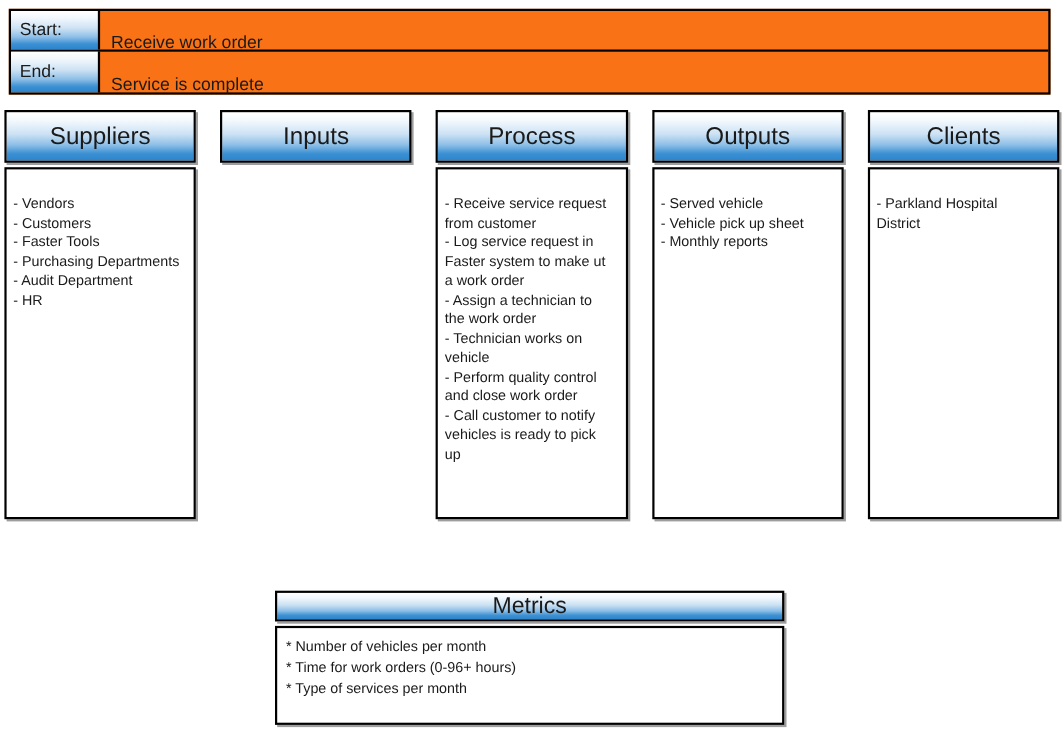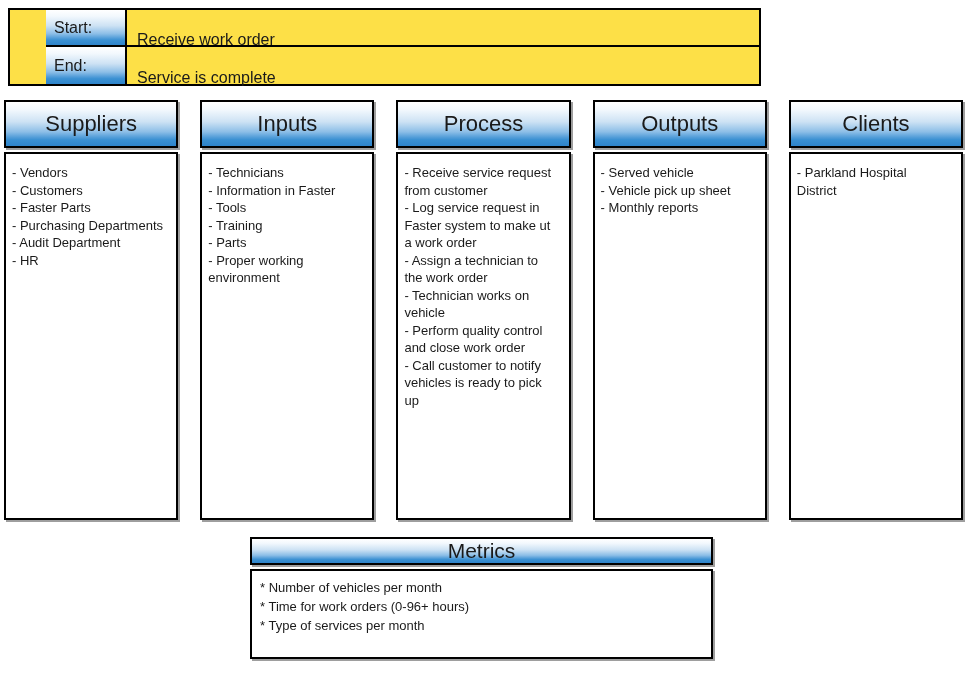--- a/index.html
+++ b/index.html
@@ -23,24 +23,23 @@
   .blue-grad {
     background: linear-gradient(180deg,
       #ffffff 0%, #f2f8fd 18%, #cde2f4 45%, #8cbee7 68%,
       #549ed9 80%, #3a90d2 86%, var(--accent-blue) 100%);
   }
 
   
   .se-table {
     position: absolute;
     left: 8px; top: 8px;
-    width: 753px; height: 78px;
+    width: 947px; height: 78px;
     border: 2px solid var(--border);
-    background: #fde047;
-    padding-left: 36px;
+    background: #f97316;
   }
   .se-row { display: flex; height: 37px; }
   .se-row.first { border-bottom: 2px solid var(--border); }
   .se-label {
     width: 81px;
     border-right: 2px solid var(--border);
     display: flex; align-items: center;
     padding-left: 8px;
     font-size: 16px;
   }
@@ -63,25 +62,25 @@
   .col { flex: 1; display: flex; flex-direction: column; }
   .col-header {
     height: 48px;
     border: 2px solid var(--border);
     box-shadow: 2px 2px 0 var(--shadow);
     display: flex; align-items: center; justify-content: center;
     font-size: 22px;
     margin-bottom: 4px;
   }
   .col-body {
-    height: 368px;
+    height: 320px;
     border: 2px solid var(--border);
     box-shadow: 2px 2px 0 var(--shadow);
     background: #ffffff;
-    padding: 10px 13px 0 6px;
+    padding: 22px 13px 0 6px;
     font-size: 13px;
     line-height: 17.5px;
   }
 
   
   .metrics {
     position: absolute;
     left: 250px; top: 537px;
     width: 463px;
   }
@@ -113,37 +112,29 @@
     </div>
   </div>
 
   <div class="columns">
 
     <div class="col">
       <div class="col-header blue-grad">Suppliers</div>
       <div class="col-body">
         <div class="list-item">- Vendors</div>
         <div class="list-item">- Customers</div>
-        <div class="list-item">- Faster Parts</div>
+        <div class="list-item">- Faster Tools</div>
         <div class="list-item">- Purchasing Departments</div>
         <div class="list-item">- Audit Department</div>
         <div class="list-item">- HR</div>
       </div>
     </div>
 
     <div class="col">
       <div class="col-header blue-grad">Inputs</div>
-      <div class="col-body">
-        <div class="list-item">- Technicians</div>
-        <div class="list-item">- Information in Faster</div>
-        <div class="list-item">- Tools</div>
-        <div class="list-item">- Training</div>
-        <div class="list-item">- Parts</div>
-        <div class="list-item">- Proper working environment</div>
-      </div>
     </div>
 
     <div class="col">
       <div class="col-header blue-grad">Process</div>
       <div class="col-body">
         <div class="list-item">- Receive service request from customer</div>
         <div class="list-item">- Log service request in Faster system to make ut a work order</div>
         <div class="list-item">- Assign a technician to the work order</div>
         <div class="list-item">- Technician works on vehicle</div>
         <div class="list-item">- Perform quality control and close work order</div>

